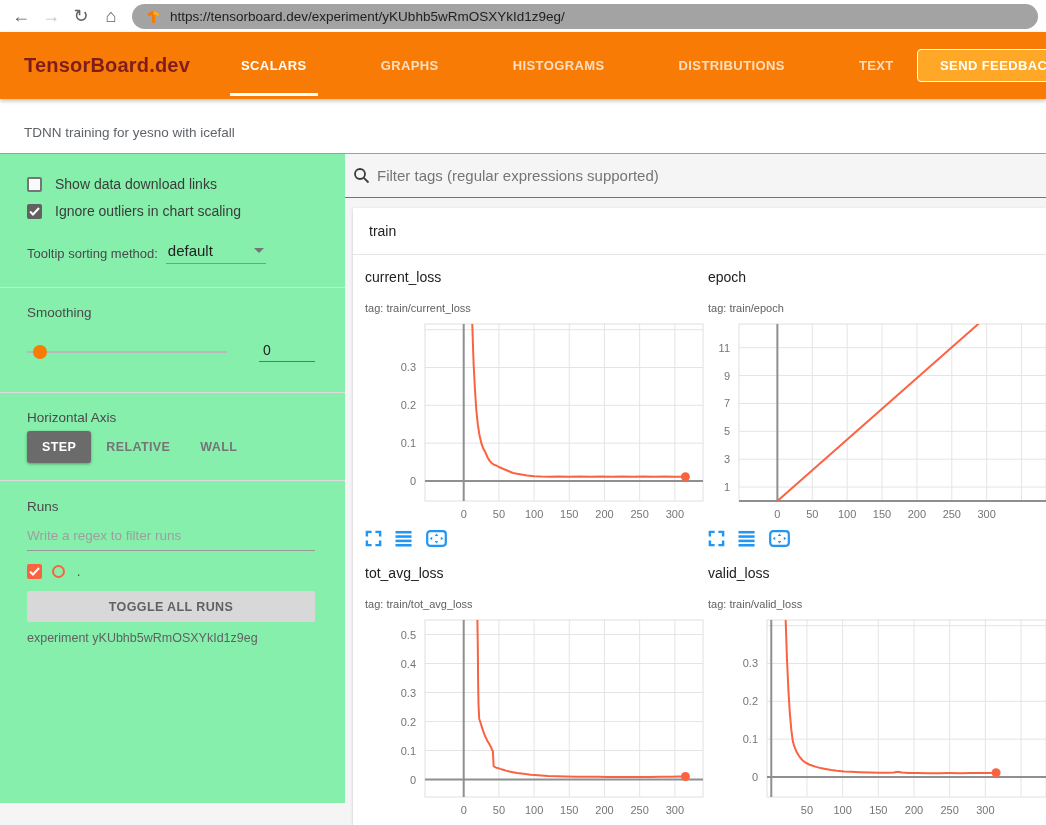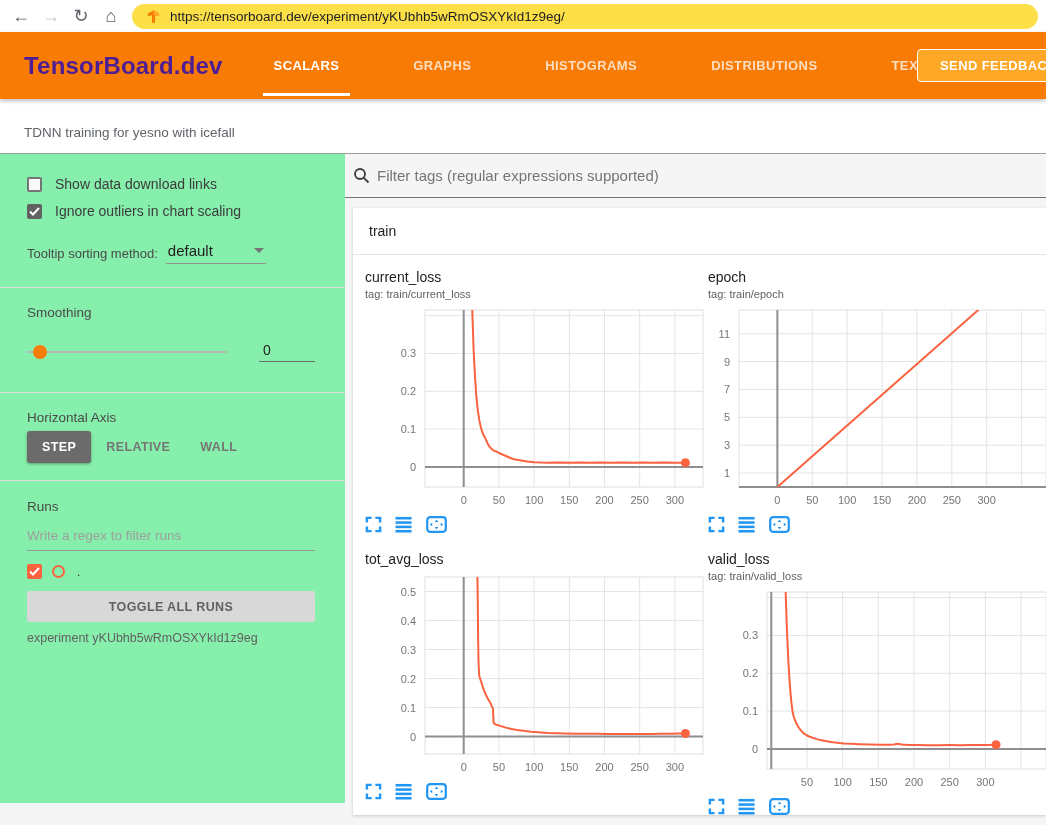--- a/index.html
+++ b/index.html
@@ -4,29 +4,29 @@
 <style>
   * { margin:0; padding:0; box-sizing:border-box; }
   body { font-family:"Liberation Sans", sans-serif; background:#fff; }
   .page { position:relative; width:1046px; height:825px; overflow:hidden; background:#f5f5f5; }
 
   
   .browser-bar { height:32px; background:#fff; display:flex; align-items:center; padding:0 8px 0 6px; }
   .nav-ic { width:30px; height:26px; display:flex; align-items:center; justify-content:center;
             font-size:18px; color:#5f6368; cursor:pointer; }
   .nav-ic.disabled { color:#c1c5c9; }
-  .url-pill { flex:1; height:25px; margin-left:6px; background:#fde047; border-radius:13px;
+  .url-pill { flex:1; height:25px; margin-left:6px; background:#a3a3a3; border-radius:13px;
               display:flex; align-items:center; padding:12px 14px; overflow:hidden; }
   .url-pill svg { flex:0 0 auto; margin-right:9px; }
   .url-text { font-size:13.5px; color:#202124; white-space:nowrap; }
 
   
   .app-header { position:relative; height:67px; background:#f87b05; display:flex; align-items:center;
                 padding-left:24px; box-shadow:0 2px 4px rgba(0,0,0,.25); z-index:5; overflow:hidden; }
-  .brand { color:#4c1d95; font-size:24px; font-weight:bold; letter-spacing:.2px; }
+  .brand { color:#7f1d1d; font-size:20px; font-weight:bold; letter-spacing:.2px; }
   .tabs { display:flex; height:100%; margin-left:38px;gap:48px; }
   .tab { position:relative; display:flex; align-items:center; height:100%; padding:0 13px;
          color:rgba(255,255,255,.75); font-size:13px; font-weight:bold; letter-spacing:.4px; cursor:pointer; }
   .tab.active { color:#fff; }
   .tab.active::after { content:""; position:absolute; left:2px; right:2px; bottom:3px; height:3px; background:#fff; }
   .feedback-btn { position:absolute; left:917px; top:17px; height:33px; padding:0 22px;
                   background:#ffa726; color:#fff; border:1.5px solid #fff; border-radius:4px;
                   font-family:inherit; font-size:13px; font-weight:bold; letter-spacing:.4px;
                   white-space:nowrap; cursor:pointer; }
 
@@ -97,21 +97,21 @@
   .card-header { height:47px; display:flex; align-items:center; padding-left:16px;
                  border-bottom:1px solid #e5e5e5; cursor:pointer; }
   .group-label { font-size:14px; color:#212121; }
 
   .charts-grid { display:flex; flex-wrap:wrap; padding:14px 0 0 12px; }
   .chart { margin-bottom:0; }
   .chart.col1 { width:340px; margin-right:3px; }
   .chart.col2 { width:338px; }
   .chart.row2 { margin-top:18px; }
   .chart-title { font-size:14px; color:#212121; }
-  .chart-tag { font-size:11px; color:#616161; margin-top:3px; }
+  .chart-tag { font-size:11px; color:#616161; margin-top:17px; }
   .chart svg.plot { display:block; margin-top:6px; font-family:"Liberation Sans", sans-serif; }
   .chart-toolbar { display:flex; align-items:center; margin-top:2px; }
   .tool-btn { margin-right:13px; cursor:pointer; display:flex; }
 </style>
 </head>
 <body>
 
 <div class="page">
 
   <div class="browser-bar">
@@ -342,20 +342,21 @@
                 <svg width="21" height="17" viewBox="0 0 21 17">
                     <rect x="1.2" y="1.2" width="18.6" height="14.6" rx="3" fill="none" stroke="#2196f3" stroke-width="2.2"></rect>
                     <path fill="#2196f3" d="M10.5 3.6l1.8 2.4h-3.6z M10.5 13.4l-1.8-2.4h3.6z M3.8 8.5l2.4-1.8v3.6z M17.2 8.5l-2.4 1.8V6.7z"></path>
                   </svg>
               </span>
             </div>
           </div>
 
           <div class="chart col1 row2">
             <div class="chart-title">tot_avg_loss</div>
+            <div class="chart-tag">tag: train/tot_avg_loss</div>
             <svg class="plot" width="340" height="208">
                 <rect x="60" y="4" width="278" height="177" fill="#fff"></rect>
                 <line x1="98.70886075949366" x2="98.70886075949366" y1="4" y2="181" stroke="#e4e4e4" stroke-width="1"></line>
                 <line x1="133.8987341772152" x2="133.8987341772152" y1="4" y2="181" stroke="#e4e4e4" stroke-width="1"></line>
                 <line x1="169.08860759493672" x2="169.08860759493672" y1="4" y2="181" stroke="#e4e4e4" stroke-width="1"></line>
                 <line x1="204.27848101265823" x2="204.27848101265823" y1="4" y2="181" stroke="#e4e4e4" stroke-width="1"></line>
                 <line x1="239.46835443037975" x2="239.46835443037975" y1="4" y2="181" stroke="#e4e4e4" stroke-width="1"></line>
                 <line x1="274.65822784810126" x2="274.65822784810126" y1="4" y2="181" stroke="#e4e4e4" stroke-width="1"></line>
                 <line x1="309.8481012658228" x2="309.8481012658228" y1="4" y2="181" stroke="#e4e4e4" stroke-width="1"></line>
                 <line x1="60" x2="338" y1="163.59016393442622" y2="163.59016393442622" stroke="#e4e4e4" stroke-width="1"></line>

